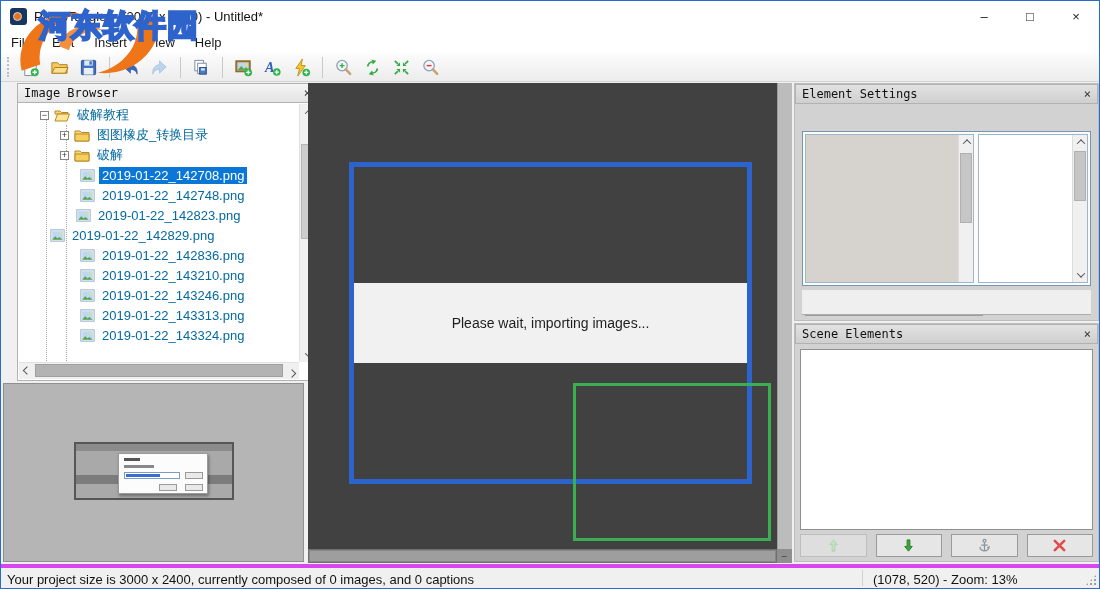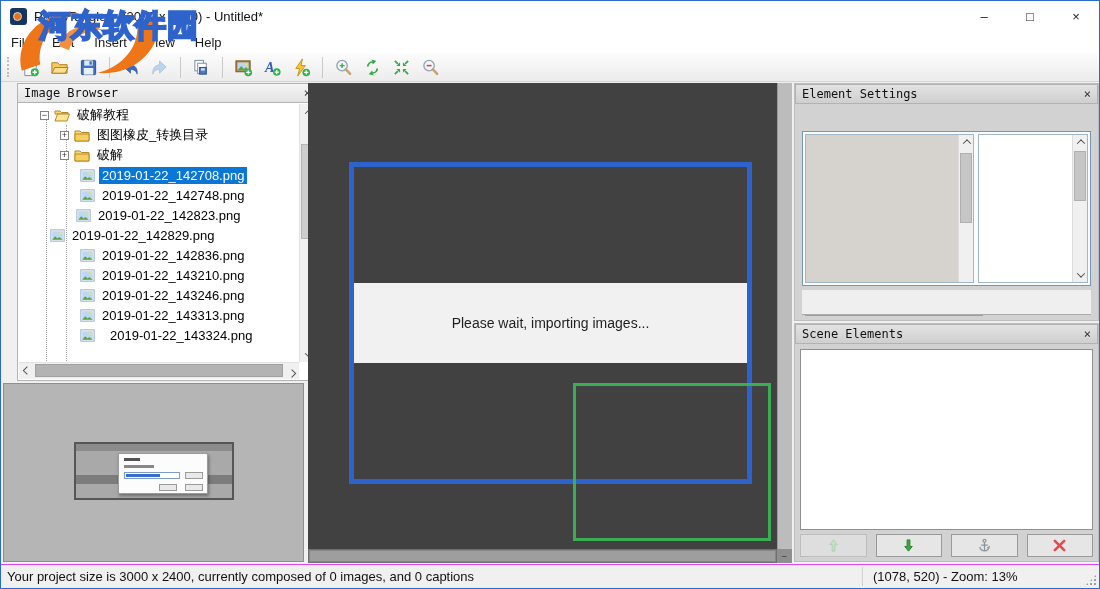--- a/index.html
+++ b/index.html
@@ -39,21 +39,21 @@
 
   
   .browser{position:absolute;left:16px;top:1px;width:301px;height:298px;}
   .tree-body{position:absolute;left:0;right:0;top:20px;bottom:0;background:#fff;
     border:1px solid #b2b2b2;border-top:none;overflow:hidden;}
   .tree{position:absolute;left:0;top:2px;right:18px;bottom:17px;overflow:hidden;font-size:13px;}
   .tree-row{height:20px;display:flex;align-items:center;white-space:nowrap;position:relative;}
   .expander{width:9px;height:9px;border:1px solid #848484;background:#fff;display:inline-flex;
     align-items:center;justify-content:center;font-size:9px;line-height:7px;color:#333;margin-right:5px;flex:0 0 auto;}
   .t-icon{margin-right:4px;flex:0 0 auto;display:inline-flex;}
-  .t-label{padding:1px 3px;color:#000000;}
+  .t-label{padding:1px 3px;color:#0369a1;}
   .t-label.selected{background:#0a77d6;color:#fff;}
   .vline{position:absolute;border-left:1px dotted #a8a8a8;}
   
   .sb-v{position:absolute;top:1px;right:1px;bottom:18px;width:17px;background:#f0f0f0;border-left:1px solid #e2e2e2;}
   .sb-h{position:absolute;left:1px;right:18px;bottom:1px;height:17px;background:#f0f0f0;border-top:1px solid #e2e2e2;}
   .sb-btn{position:absolute;width:17px;height:15px;display:flex;align-items:center;justify-content:center;}
   .chev{width:6px;height:6px;border-left:1.6px solid #505050;border-top:1.6px solid #505050;}
   .chev.up{transform:rotate(45deg) translate(1px,1px);}
   .chev.down{transform:rotate(225deg) translate(1px,1px);}
   .chev.left{transform:rotate(-45deg) translate(1px,-1px);}
@@ -102,21 +102,21 @@
 
   
   .scene{position:absolute;left:793px;top:241px;width:305px;height:239px;background:#d2d2d2;border:1px solid #bdbdbd;}
   .scene-list{position:absolute;left:5px;right:5px;top:25px;bottom:31px;background:#fff;border:1px solid #8f8f8f;}
   .scene-btns{position:absolute;left:5px;right:5px;bottom:4px;height:23px;display:flex;gap:9px;}
   .sc-btn{flex:1;background:#e6e6e6;border:1px solid #9a9a9a;display:flex;align-items:center;justify-content:center;}
   .sc-btn.disabled{background:#dedede;border-color:#bdbdbd;}
   .sc-btn svg{width:15px;height:15px;}
 
   
-  .statusbar{position:absolute;left:0;right:0;bottom:0;height:24px;background:#f0f0f0;border-top:1px solid #d946ef;font-size:13px;color:#111;}
+  .statusbar{position:absolute;left:0;right:0;bottom:0;height:24px;background:#f0f0f0;border-top:4px solid #d946ef;font-size:13px;color:#111;}
   .status-left{position:absolute;left:6px;top:0;line-height:23px;white-space:nowrap;}
   .status-sep{position:absolute;left:861px;top:2px;bottom:2px;width:1px;background:#d2d2d2;}
   .status-right{position:absolute;left:872px;top:0;line-height:23px;white-space:nowrap;}
   .grip-dots{position:absolute;right:2px;bottom:2px;width:12px;height:12px;
     background-image:radial-gradient(#9f9f9f 1px,transparent 1.3px);background-size:4px 4px;
     clip-path:polygon(100% 0,100% 100%,0 100%);}
 
   
   .watermark{position:absolute;left:0;top:0;width:250px;height:90px;z-index:90;pointer-events:none;}
   .wm-swirl{position:absolute;left:10px;top:4px;width:155px;height:76px;}
@@ -378,21 +378,21 @@
               <span class="t-icon">
                 <svg width="15" height="13" viewBox="0 0 15 13">
                   <rect x=".8" y=".8" width="13.4" height="11.4" fill="#eef3f8" stroke="#9fb6cc"></rect>
                   <rect x="2.2" y="2.2" width="10.6" height="8.6" fill="#bdd9ef"></rect>
                   <path d="M2.2 10.8l3-3.6 2.4 2.4 1.6-1.7 3.6 2.9z" fill="#58a24e"></path>
                   <circle cx="10.6" cy="4.4" r="1.1" fill="#efe06a"></circle>
                 </svg>
               </span>
               <span class="t-label">2019-01-22_143313.png</span>
             </div>
-            <div class="tree-row" style="padding-left: 62px; gap: 8px;">
+            <div class="tree-row" style="padding-left: 62px;">
               <span class="t-icon">
                 <svg width="15" height="13" viewBox="0 0 15 13">
                   <rect x=".8" y=".8" width="13.4" height="11.4" fill="#eef3f8" stroke="#9fb6cc"></rect>
                   <rect x="2.2" y="2.2" width="10.6" height="8.6" fill="#bdd9ef"></rect>
                   <path d="M2.2 10.8l3-3.6 2.4 2.4 1.6-1.7 3.6 2.9z" fill="#58a24e"></path>
                   <circle cx="10.6" cy="4.4" r="1.1" fill="#efe06a"></circle>
                 </svg>
               </span>
               <span class="t-label">2019-01-22_143324.png</span>
             </div>

